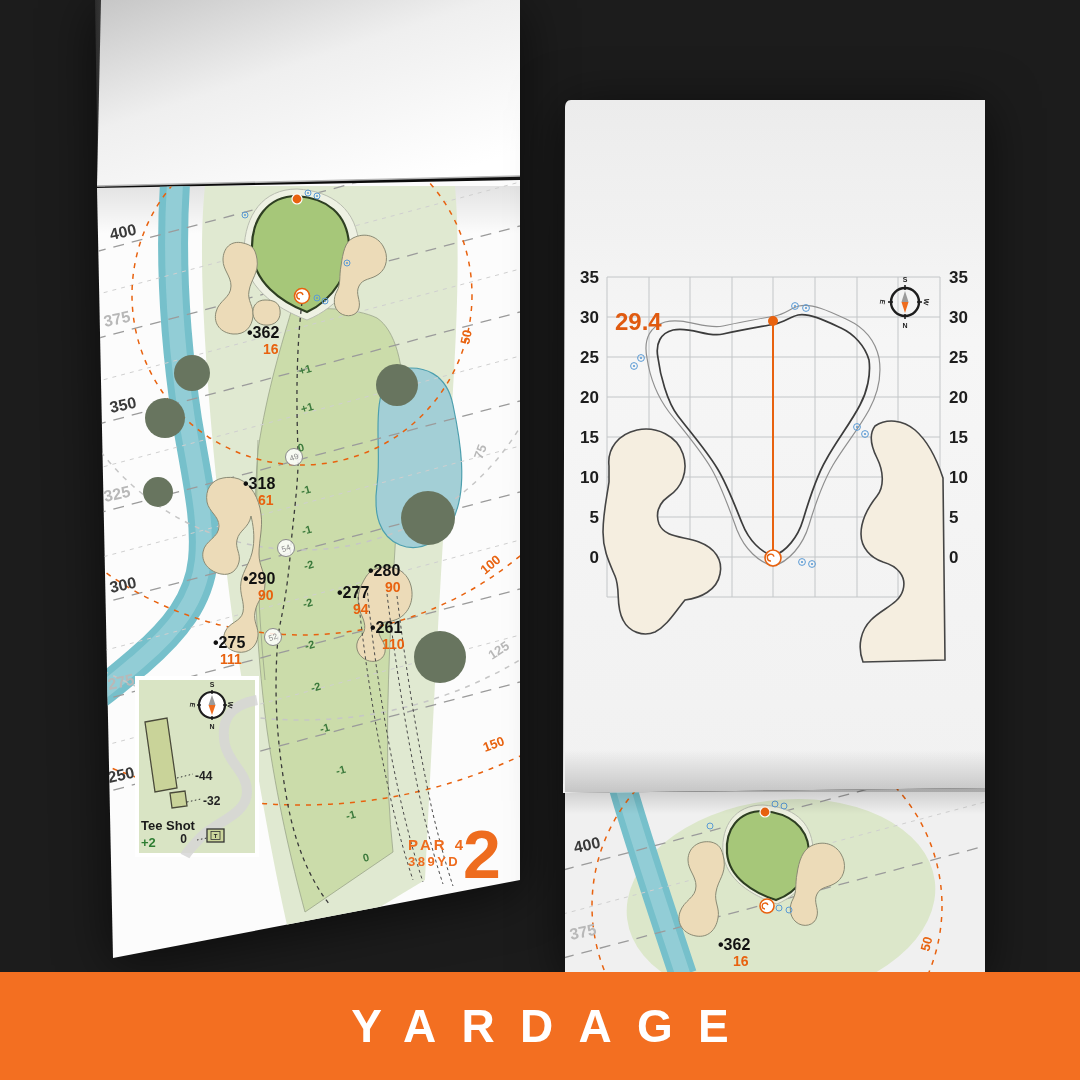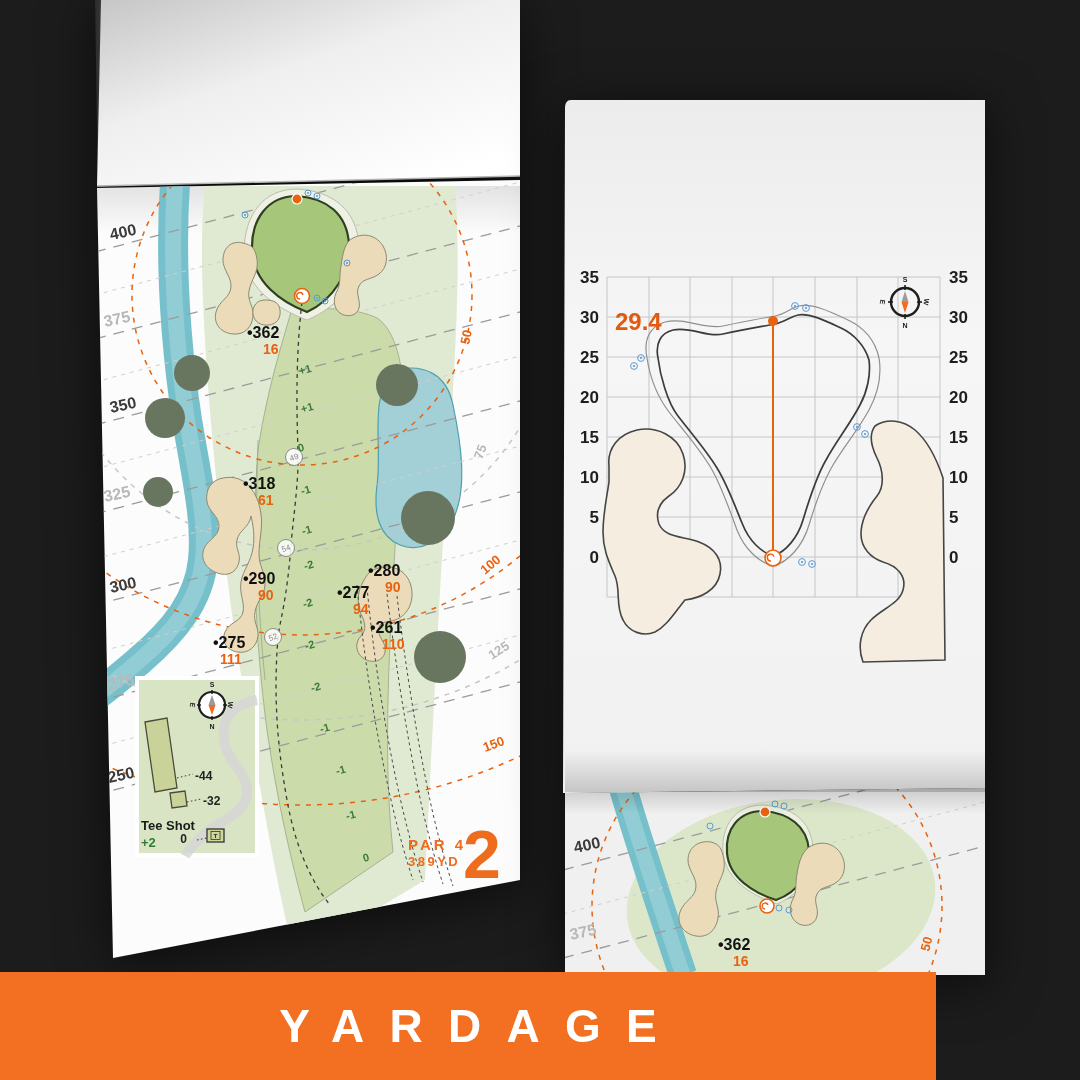--- a/index.html
+++ b/index.html
@@ -2,21 +2,21 @@
 <html><head>
 <meta charset="utf-8">
 <style>
   html,body{margin:0;padding:0;background:#1c1c1c;}
   .stage{position:relative;width:1080px;height:1080px;background:#1c1c1c;overflow:hidden;
          font-family:"Liberation Sans","DejaVu Sans",sans-serif;}
   .book{position:absolute;}
   .book svg{display:block;}
   #left-book{left:95px;top:0;filter:drop-shadow(0 8px 26px rgba(0,0,0,.6));}
   #right-book{left:563px;top:100px;filter:drop-shadow(0 8px 26px rgba(0,0,0,.6));}
-  .banner{position:absolute;left:0;top:972px;width:936px;height:108px;
+  .banner{position:absolute;left:0;top:972px;width:1080px;height:108px;
           display:flex;align-items:center;justify-content:center;z-index:50;}
   .banner span{color:#ffffff;font-weight:bold;font-size:46px;letter-spacing:.55em;padding-left:.55em;}
   text{font-family:"Liberation Sans","DejaVu Sans",sans-serif;}
   .tick{font-size:17px;font-weight:bold;fill:#1d1d1d;}
   .dist-d{font-size:16px;font-weight:bold;fill:#3a3a3a;}
   .dist-l{font-size:16px;font-weight:bold;fill:#b8b8b8;}
   .arc-o{font-size:13px;font-weight:bold;fill:#e8620f;}
   .arc-g{font-size:13px;font-weight:bold;fill:#b8b8b8;}
   .mk{font-size:16px;font-weight:bold;fill:#111;}
   .mk-o{font-size:14px;font-weight:bold;fill:#e8620f;}

